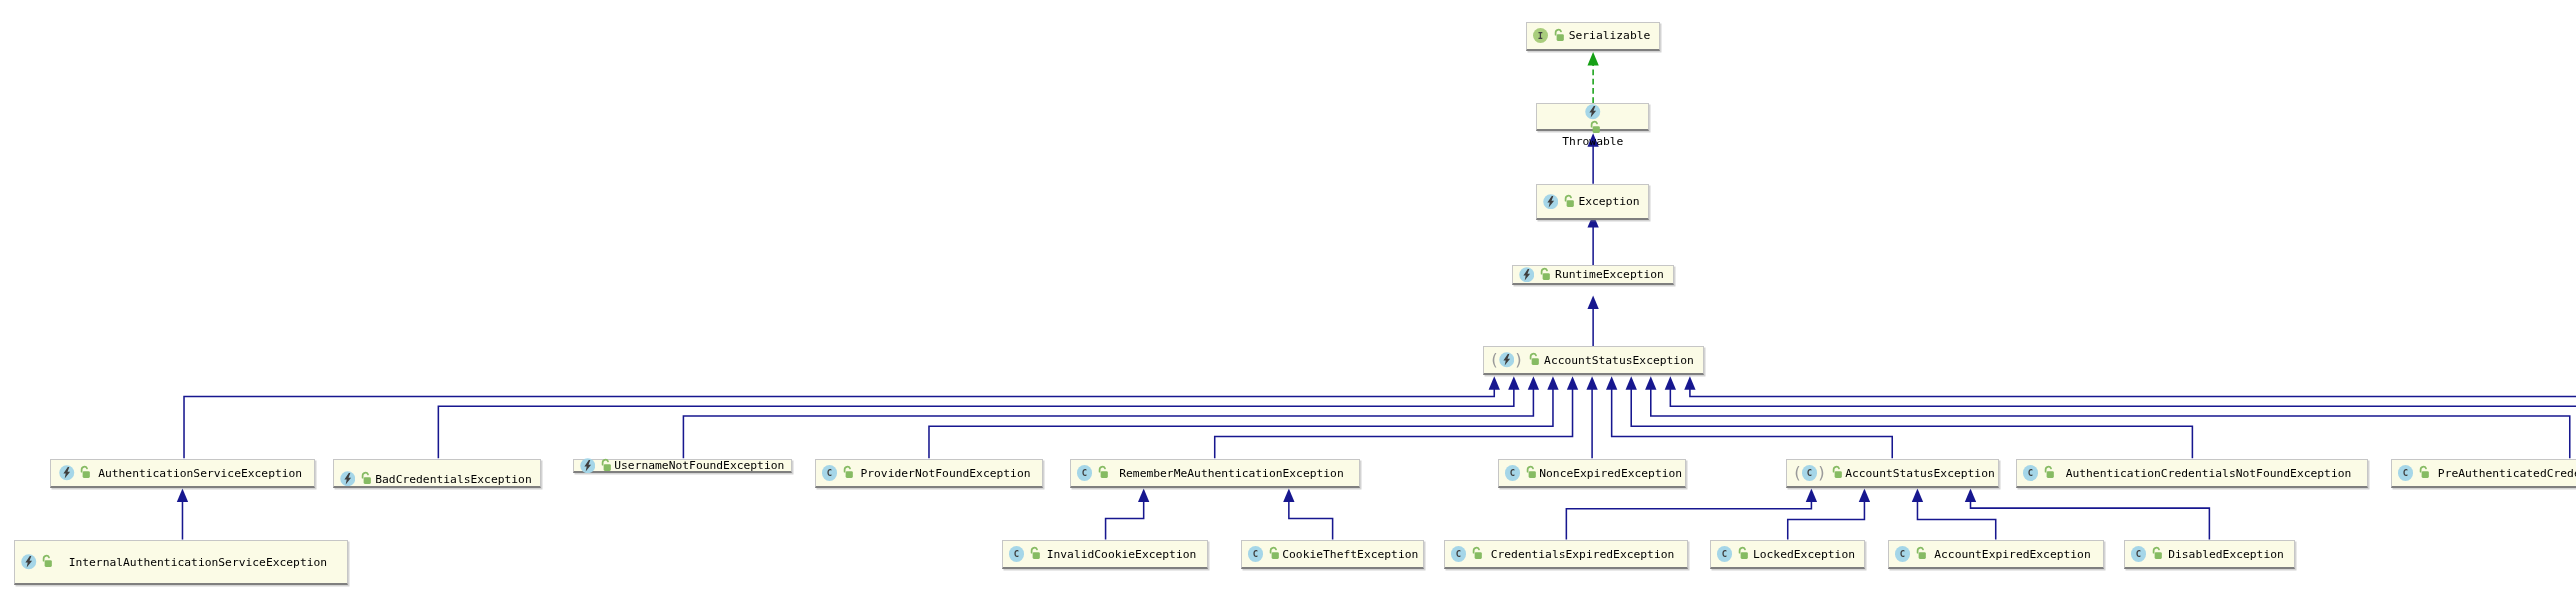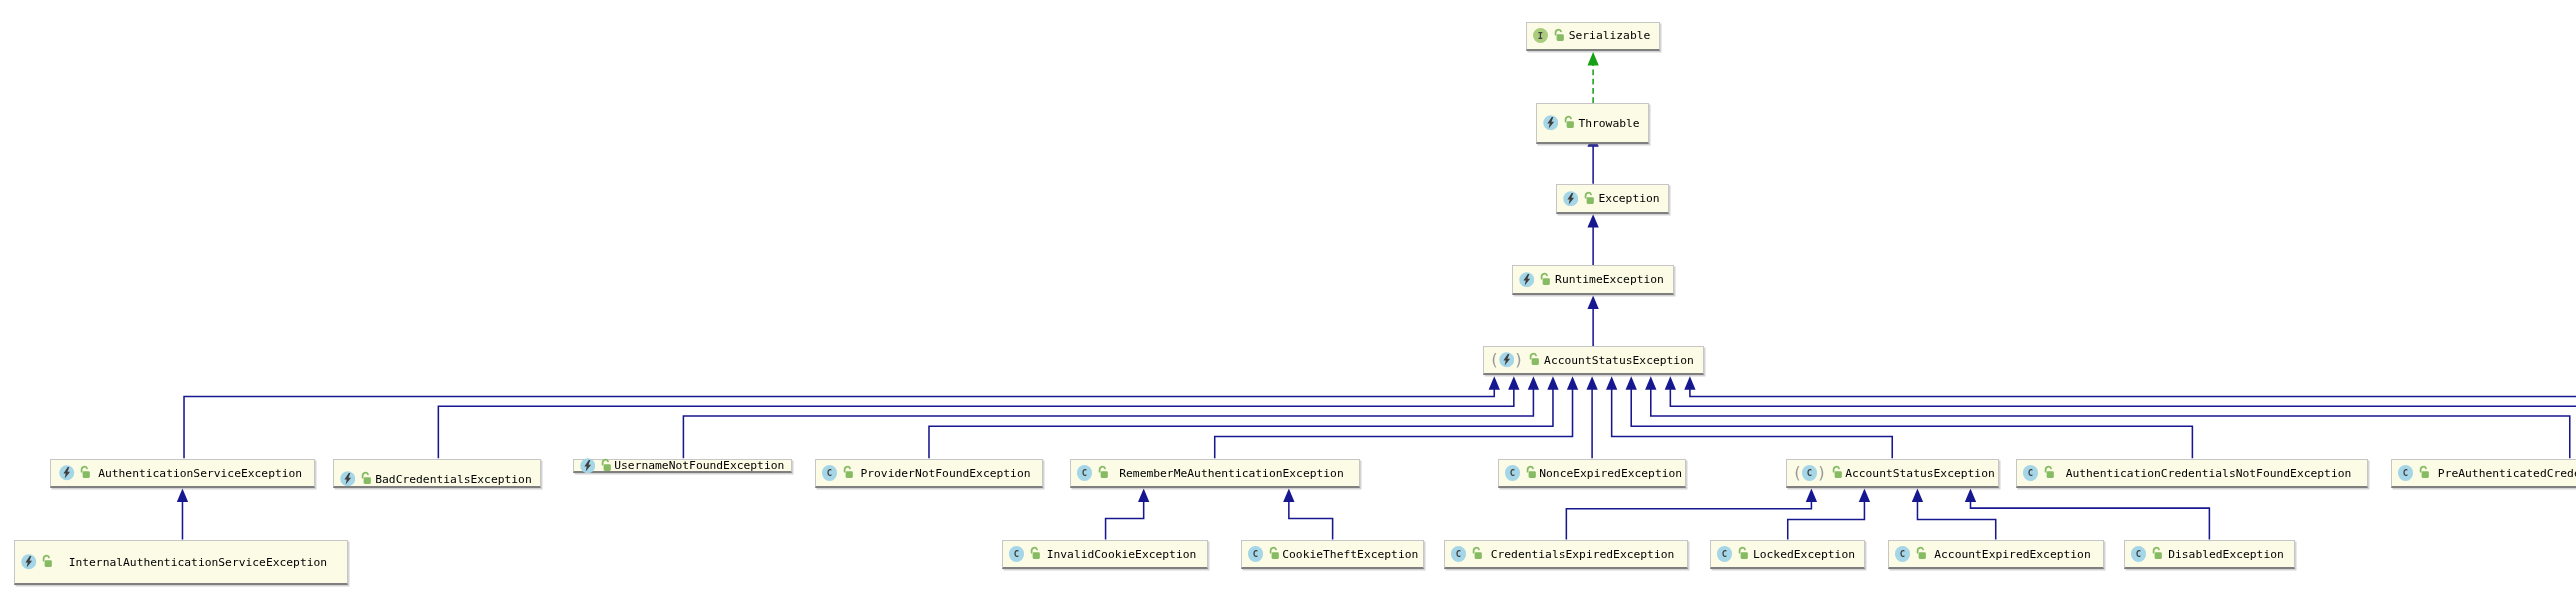--- a/index.html
+++ b/index.html
@@ -74,43 +74,43 @@
     </svg>
   <div id="nodes">
       <div class="node" style="left: 1526px; top: 21.6px; width: 134px; height: 29px;">
         <span class="cicon" style="background:#a9cd7c">I</span>
         <svg class="lock" width="13.4" height="15.5" viewBox="0 0 26 30">
           <path d="M7 13 L7 9 A5.5 5.5 0 0 1 17.5 6.5" fill="none" stroke="#86bb63" stroke-width="3.4" stroke-linecap="round"></path>
           <rect x="9" y="12" width="14" height="13" rx="2.5" fill="#86bb63"></rect>
         </svg>
         <span class="label">Serializable</span>
       </div>
-      <div class="node" style="left: 1536px; top: 103px; width: 113px; height: 41px;">
+      <div class="node" style="left: 1536px; top: 103px; width: 113px; height: 28px; flex-direction: column;">
         <svg class="ci" width="15.5" height="15.5" viewBox="0 0 30 30">
           <circle cx="15" cy="15" r="14.5" fill="#a5d6e8"></circle>
           <polygon points="17,4 8.5,16.5 13,16.5 11,26 21.5,13 16.5,13 20,4" fill="#3f3f3f"></polygon>
         </svg>
         <svg class="lock" width="13.4" height="15.5" viewBox="0 0 26 30">
           <path d="M7 13 L7 9 A5.5 5.5 0 0 1 17.5 6.5" fill="none" stroke="#86bb63" stroke-width="3.4" stroke-linecap="round"></path>
           <rect x="9" y="12" width="14" height="13" rx="2.5" fill="#86bb63"></rect>
         </svg>
         <span class="label">Throwable</span>
       </div>
-      <div class="node" style="left: 1536px; top: 184px; width: 113px; height: 30px; margin-left: 20px;">
+      <div class="node" style="left: 1536px; top: 184px; width: 113px; height: 36px;">
         <svg class="ci" width="15.5" height="15.5" viewBox="0 0 30 30">
           <circle cx="15" cy="15" r="14.5" fill="#a5d6e8"></circle>
           <polygon points="17,4 8.5,16.5 13,16.5 11,26 21.5,13 16.5,13 20,4" fill="#3f3f3f"></polygon>
         </svg>
         <svg class="lock" width="13.4" height="15.5" viewBox="0 0 26 30">
           <path d="M7 13 L7 9 A5.5 5.5 0 0 1 17.5 6.5" fill="none" stroke="#86bb63" stroke-width="3.4" stroke-linecap="round"></path>
           <rect x="9" y="12" width="14" height="13" rx="2.5" fill="#86bb63"></rect>
         </svg>
         <span class="label">Exception</span>
       </div>
-      <div class="node" style="left: 1512px; top: 265px; width: 162px; height: 30px;">
+      <div class="node" style="left: 1512px; top: 265px; width: 162px; height: 20px;">
         <svg class="ci" width="15.5" height="15.5" viewBox="0 0 30 30">
           <circle cx="15" cy="15" r="14.5" fill="#a5d6e8"></circle>
           <polygon points="17,4 8.5,16.5 13,16.5 11,26 21.5,13 16.5,13 20,4" fill="#3f3f3f"></polygon>
         </svg>
         <svg class="lock" width="13.4" height="15.5" viewBox="0 0 26 30">
           <path d="M7 13 L7 9 A5.5 5.5 0 0 1 17.5 6.5" fill="none" stroke="#86bb63" stroke-width="3.4" stroke-linecap="round"></path>
           <rect x="9" y="12" width="14" height="13" rx="2.5" fill="#86bb63"></rect>
         </svg>
         <span class="label">RuntimeException</span>
       </div>

